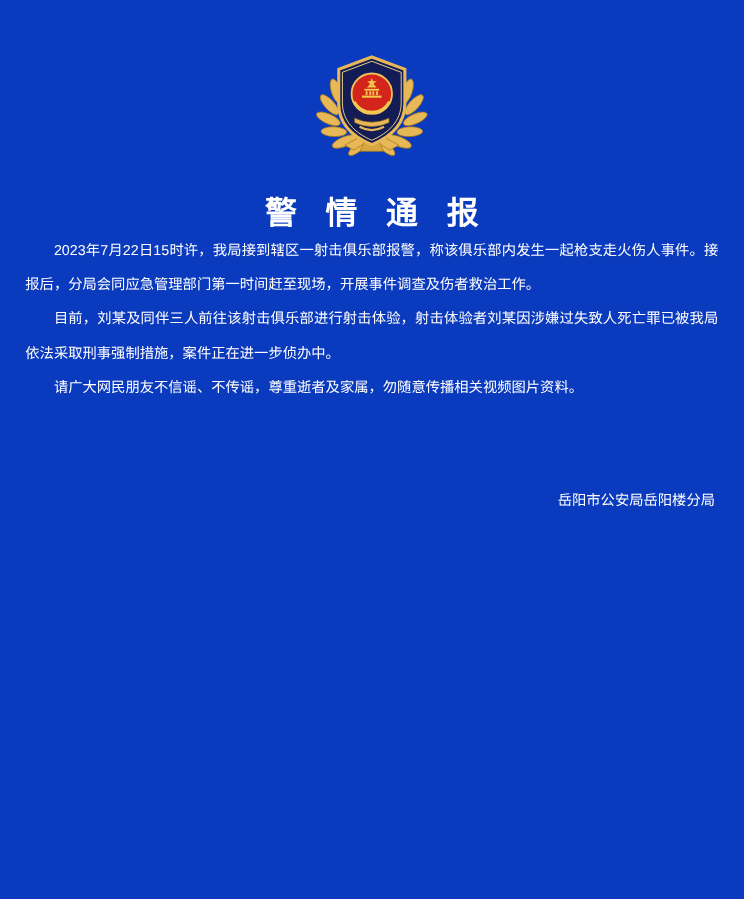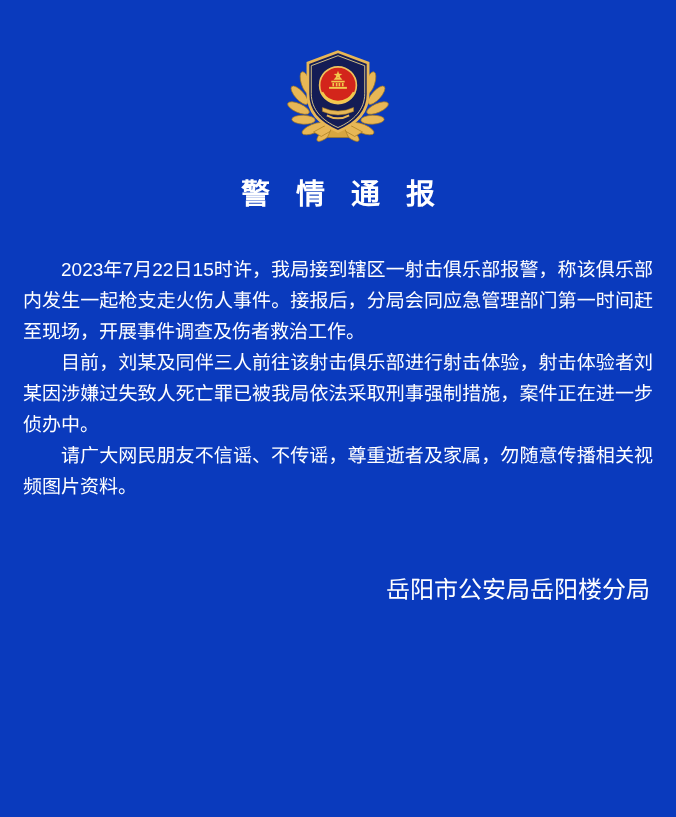--- a/index.html
+++ b/index.html
@@ -31,35 +31,34 @@
   .notice-title{
     margin-top:28px;
     text-align:center;
     font-size:29px;
     font-weight:bold;
     letter-spacing:9px;
     text-indent:9px; 
     color:var(--text,#FFFFFF);
   }
   .content{
-    margin-top:42px;
     padding:0 23px 0 23px;
-    font-size:19px;
+    font-size:13px;
     line-height:31px;
   }
   .content p{
     text-indent:2em;
     text-align:justify;
     margin:0;
   }
   .signature{
     margin-top:72px;
     padding-right:26px;
     text-align:right;
-    font-size:24px;
+    font-size:13px;
     line-height:32px;
   }
 </style>
 </head>
 <body>
 
 <div class="page">
 
   <div class="badge-wrap">
     <svg width="112" height="98" viewBox="0 0 200 176" aria-hidden="true">

